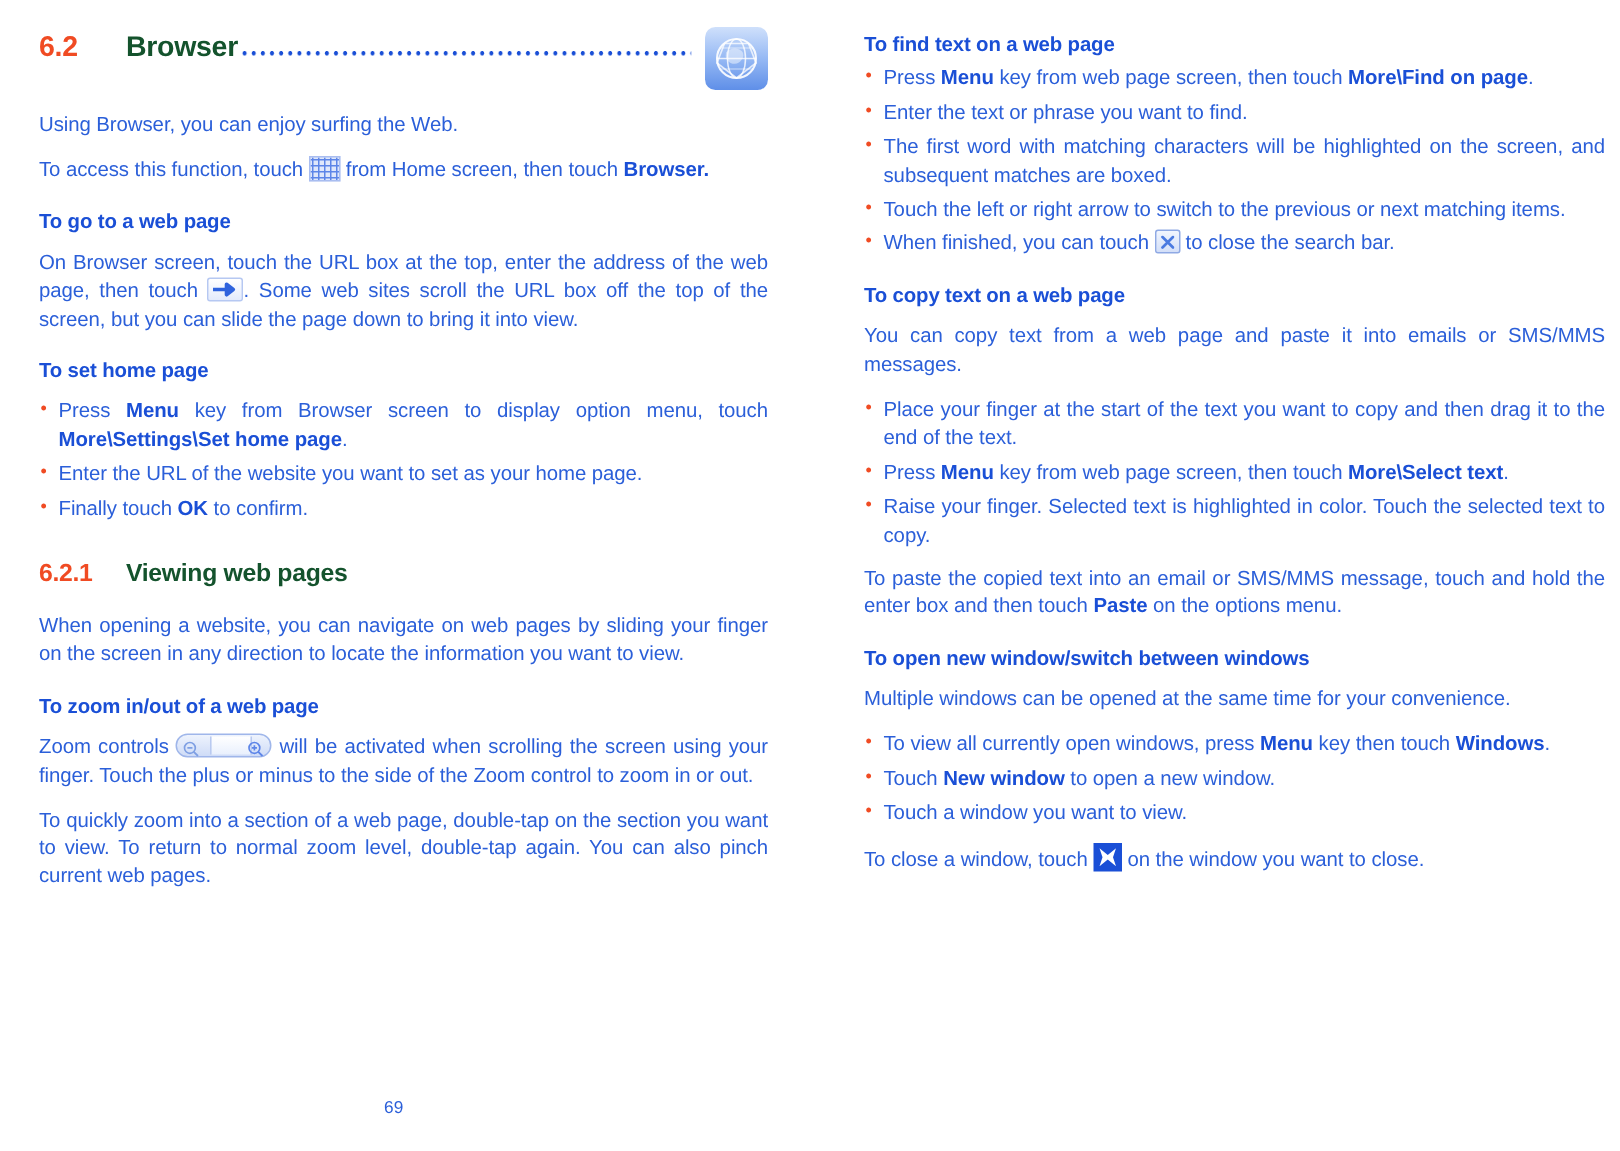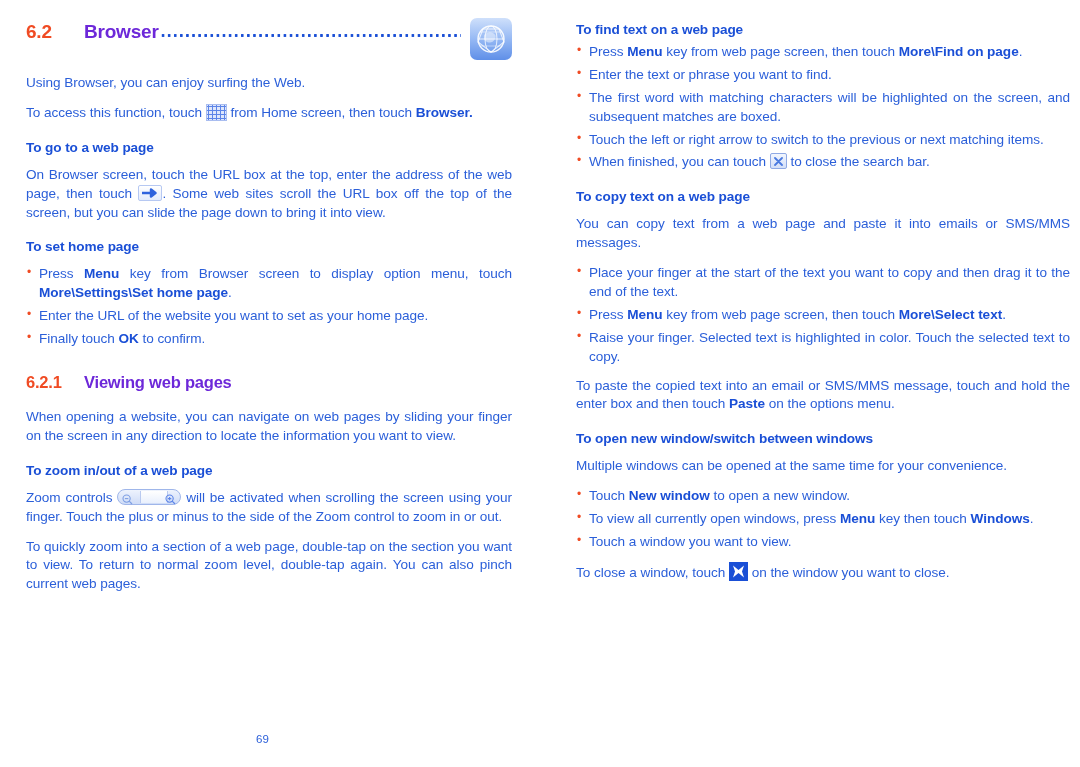--- a/index.html
+++ b/index.html
@@ -35,21 +35,21 @@
   }
   .h-num {
     color: #f04b23;
     font-weight: bold;
     font-size: 19px;
     letter-spacing: -0.2px;
     width: 58px;
     flex: 0 0 58px;
   }
   .h-title {
-    color: #6d28d9;
+    color: #14532d;
     font-weight: bold;
     font-size: 19px;
     letter-spacing: -0.2px;
     white-space: nowrap;
   }
   .leader {
     flex: 1 1 auto;
     height: 19px;
     margin: 0 3px 0 1px;
     overflow: hidden;
@@ -339,24 +339,24 @@
   <p class="body">
     <span>To paste the copied text into an email or SMS/MMS message, touch and hold the enter box and then touch </span><b>Paste</b><span> on the options menu.</span>
   </p>
 
   <div class="h-bold">To open new window/switch between windows</div>
 
   <p class="body">Multiple windows can be opened at the same time for your convenience.</p>
 
   <ul class="bullets">
     <li>
+      <span>To view all currently open windows, press </span><b>Menu</b><span> key then touch </span><b>Windows</b><span>.</span>
+    </li>
+    <li>
       <span>Touch </span><b>New window</b><span> to open a new window.</span>
-    </li>
-    <li>
-      <span>To view all currently open windows, press </span><b>Menu</b><span> key then touch </span><b>Windows</b><span>.</span>
     </li>
     <li>
       <span>Touch a window you want to view.</span>
     </li>
   </ul>
 
   <p class="body last">
     <span>To close a window, touch </span><span class="ico ico-xsquare"><svg width="15" height="15" viewBox="0 0 15 15">
           <path d="M2 1.5 L7.5 6 L13 1.5 L11 7.5 L13 13.5 L7.5 9 L2 13.5 L4 7.5 Z" fill="#ffffff"></path>
         </svg></span><span> on the window you want to close.</span>

